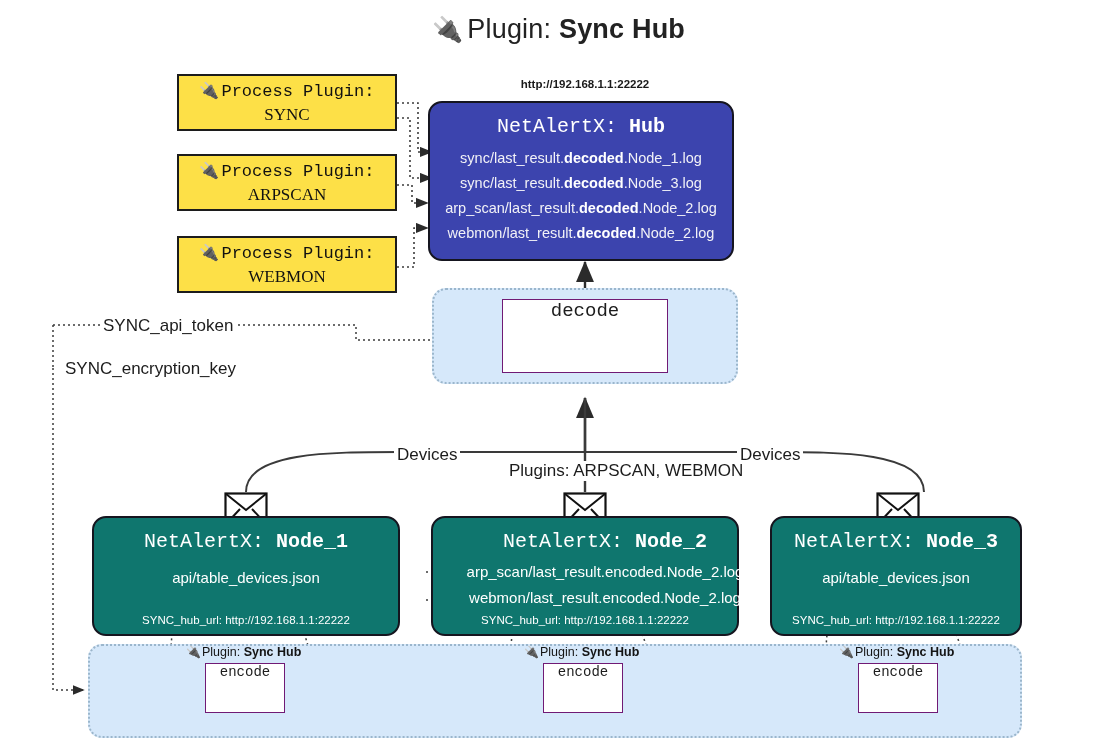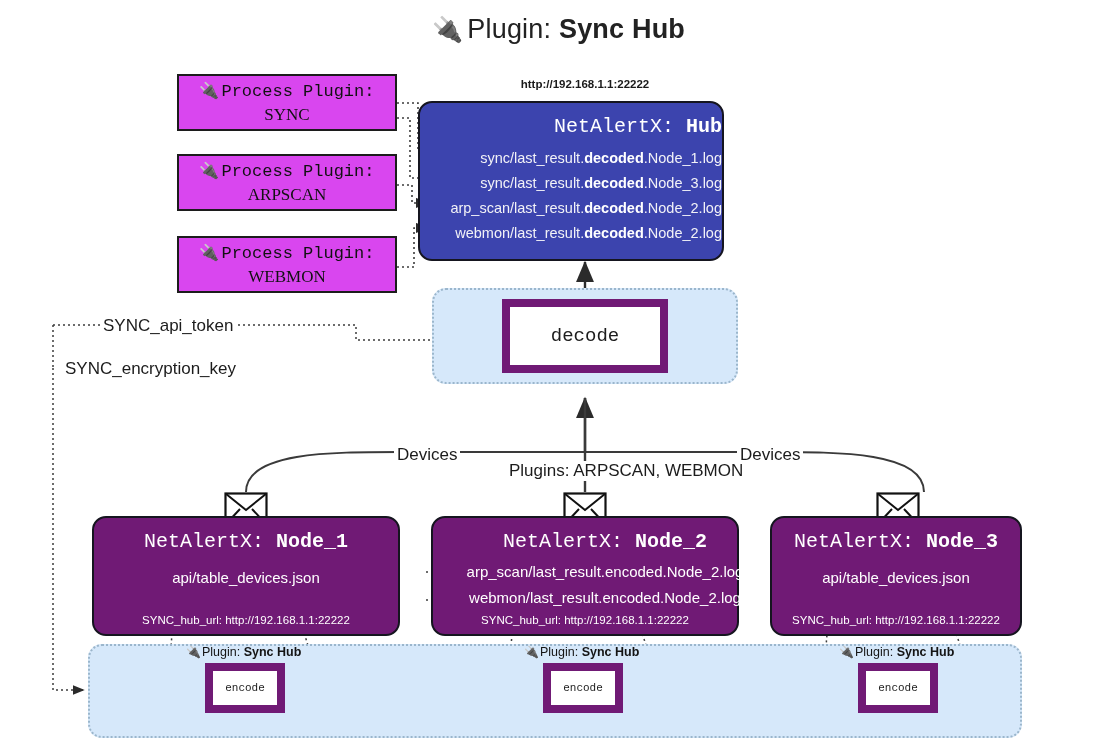--- a/index.html
+++ b/index.html
@@ -13,21 +13,21 @@
   
   .page-title{
     position:absolute;left:0;top:14px;width:1117px;text-align:center;
     font-size:27px;letter-spacing:.2px;color:#222;
   }
   .page-title .plug{font-size:25px;margin-right:4px;}
   .page-title b{font-weight:bold;}
 
   
   .proc-box{
-    border:2px solid #1c1c1c;background:#d946ef;
+    border:2px solid #1c1c1c;background:#fde047;
     font-family:"Liberation Mono","DejaVu Sans Mono",monospace;
     font-size:17px;line-height:23px;text-align:center;
     display:flex;flex-direction:column;justify-content:center;
     color:#111;
   }
   .proc-box .l1{white-space:nowrap;}
   .proc-box .l2{white-space:nowrap;font-family:Liberation Serif, serif;}
   .proc-box .plug{font-family:"DejaVu Sans",sans-serif;font-size:16px;margin-right:2px;}
 
   
@@ -49,37 +49,37 @@
     position:absolute;text-align:center;font-size:11.5px;color:#1a1a1a;
     white-space:nowrap;font-weight:bold;
   }
 
   
   .lightbox{
     background:#d6e8fa;border:2px dotted #9bb6cc;border-radius:14px;
     box-sizing:border-box;
   }
   .whitebox{
-    background:#ffffff;border:8px solid #701a75;box-sizing:border-box;
-    display:flex;align-items:center;justify-content:center;
+    background:#ffffff;border:1px solid #701a75;box-sizing:border-box;
+    display:flex;align-items:flex-start;justify-content:center;
     font-family:"Liberation Mono","DejaVu Sans Mono",monospace;
     color:#1d1d1d;
   }
   .decode-box{font-size:19px;}
-  .encode-box{font-size:11px;}
+  .encode-box{font-size:14px;}
 
   .plugin-tag{
     position:absolute;font-size:12.5px;color:#141414;white-space:nowrap;
   }
   .plugin-tag .plug{font-size:12px;margin-right:1px;}
   .plugin-tag b{font-weight:bold;}
 
   
   .nodebox{
-    background:#701a75;border:2px solid #15151f;border-radius:14px;
+    background:#0f766e;border:2px solid #15151f;border-radius:14px;
     box-sizing:border-box;color:#ffffff;
     display:flex;flex-direction:column;align-items:center;
   }
   .nodebox .node-title{
     font-family:"Liberation Mono","DejaVu Sans Mono",monospace;
     font-size:20px;margin-top:12px;white-space:nowrap;
   }
   .nodebox .node-title b{font-weight:bold;}
   .nodebox .node-line{font-size:15px;line-height:26px;white-space:nowrap;color:#ffffff;}
   .nodebox .node-foot{
@@ -156,21 +156,21 @@
     <div class="l2">ARPSCAN</div>
   </div>
 
   <div class="node proc-box" style="left:177px;top:236px;width:220px;height:57px;">
     <div class="l1"><span class="plug">🔌</span><span>Process Plugin:</span></div>
     <div class="l2">WEBMON</div>
   </div>
 
   <div class="url-label" style="left:435px;top:78px;width:300px;">http://192.168.1.1:22222</div>
 
-  <div class="node hub" style="left:418px;top:101px;width:306px;height:160px;align-items:flex-end;">
+  <div class="node hub" style="left:428px;top:101px;width:306px;height:160px;">
     <div class="hub-title"><span>NetAlertX:</span>
       <b>Hub</b></div>
     <div class="logline"><span>sync/last_result.</span><b>decoded</b><span>.Node_1.log</span></div>
     <div class="logline"><span>sync/last_result.</span><b>decoded</b><span>.Node_3.log</span></div>
     <div class="logline"><span>arp_scan/last_result.</span><b>decoded</b><span>.Node_2.log</span></div>
     <div class="logline"><span>webmon/last_result.</span><b>decoded</b><span>.Node_2.log</span></div>
   </div>
 
   <div class="edge-label" style="left:100px;top:316px;">SYNC_api_token</div>
   <div class="edge-label" style="left:62px;top:359px;">SYNC_encryption_key</div>

